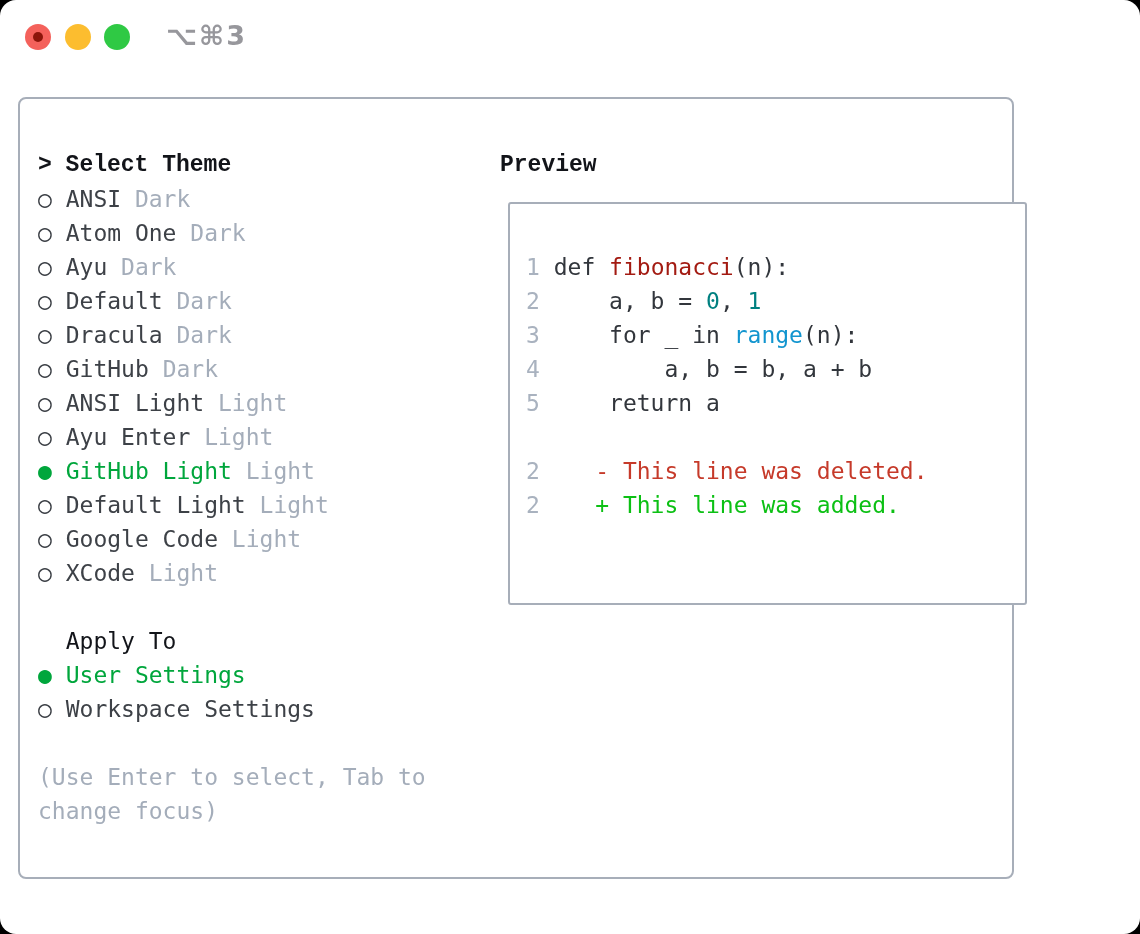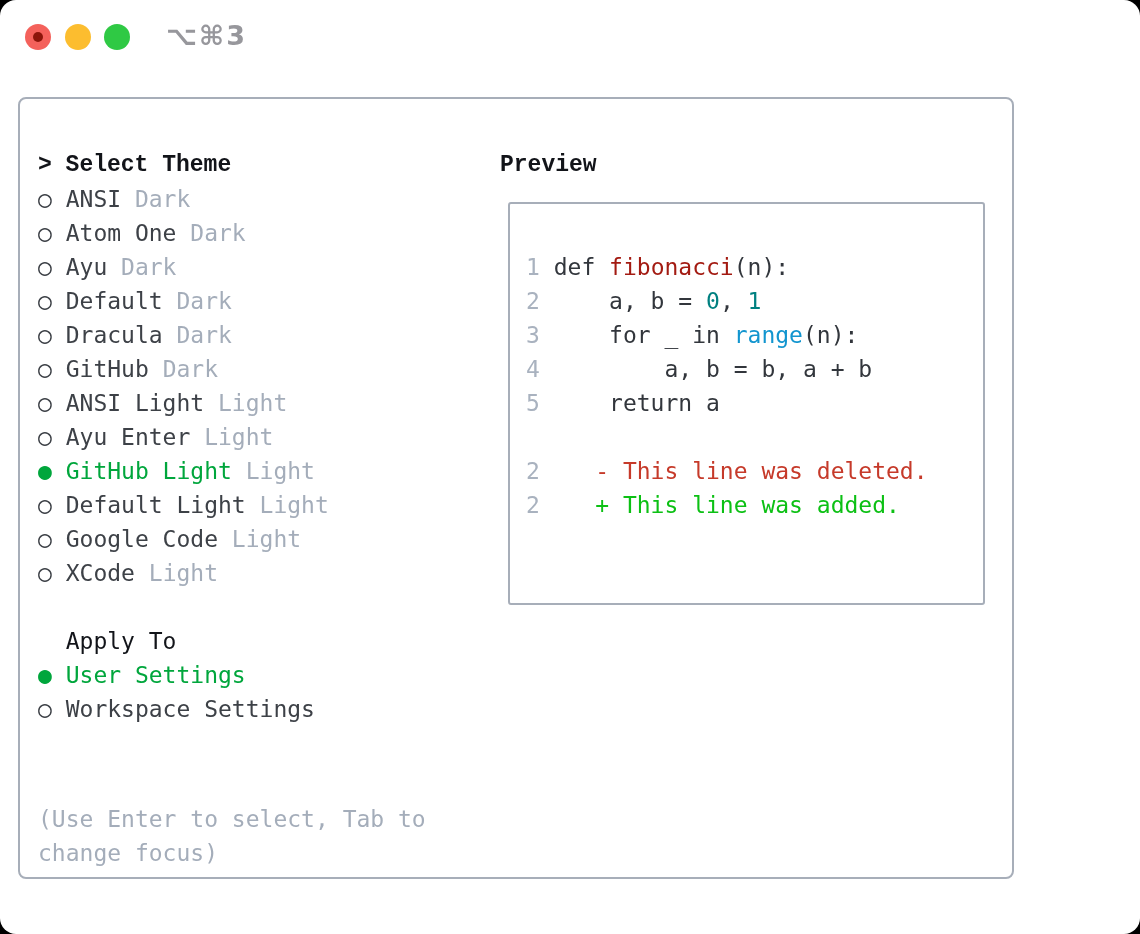--- a/index.html
+++ b/index.html
@@ -48,25 +48,25 @@
   .row { height: 34px; line-height: 34px; white-space: pre; font-size: 23px; }
   .left-col  { position: absolute; left: 18px; top: 49px; }
   .right-heading { position: absolute; left: 480px; top: 49px; }
   .header { font-weight: bold; color: var(--heading-black); font-family: Liberation Mono, monospace; }
   .subheader { color: var(--heading-black); }
   .marker { display: inline-block; width: 2ch; }
   .option { color: var(--label-fg); }
   .option .marker { color: var(--label-fg); }
   .option.selected, .option.selected .marker { color: var(--accent-green); }
   .suffix { color: var(--muted-gray); margin-left: 1ch; }
-  .hint { color: var(--muted-gray); margin-top: 42px; }
+  .hint { color: var(--muted-gray); }
   
   .preview-box {
     position: absolute; left: 488px; top: 103px;
-    width: 477px; height: 403px;
+    width: 519px; height: 403px;
     box-sizing: border-box;
     border: 2px solid var(--panel-border);
     border-radius: 3px;
     padding: 46px 6px 0 16px;
     background: #fff;
     overflow: hidden;
   }
   .lnum { display: inline-block; width: 1ch; color: var(--line-number-gray); }
   .seg-fg      { color: var(--code-fg); }
   .seg-func    { color: var(--func-red); }

